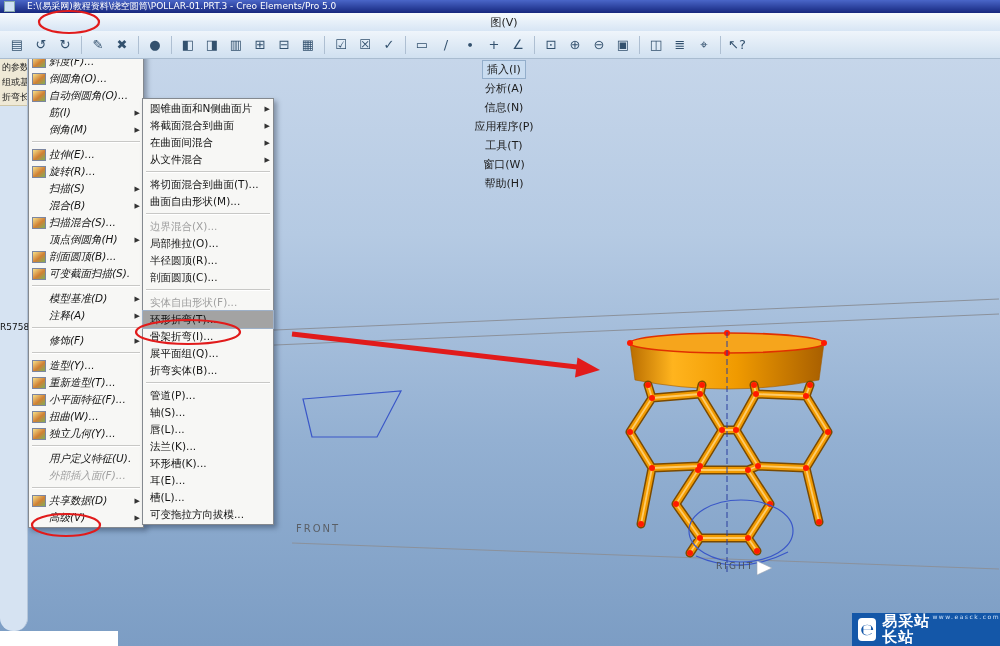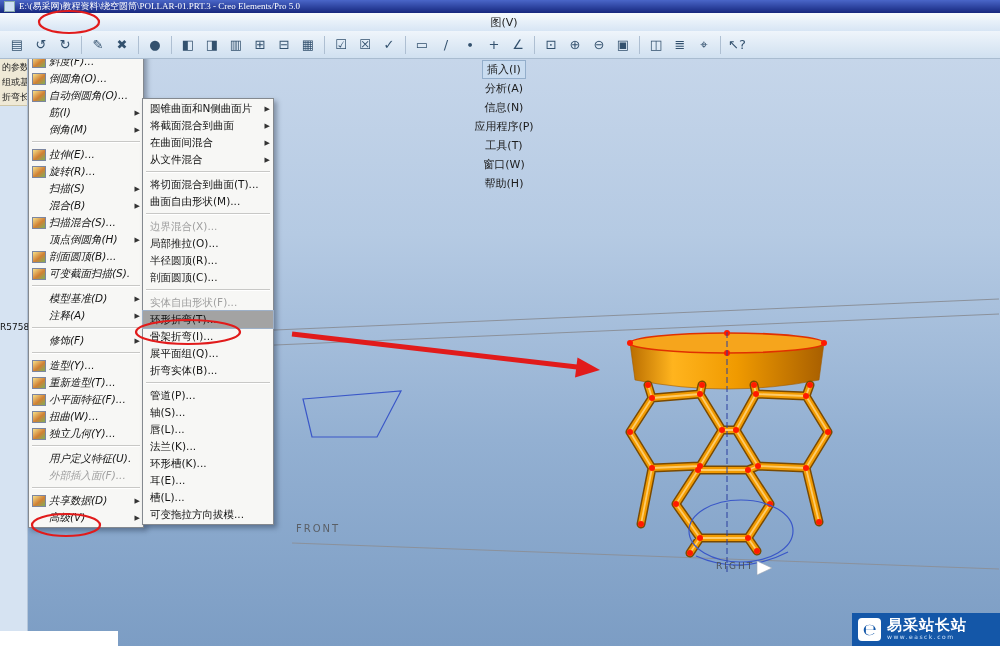--- a/index.html
+++ b/index.html
@@ -1,40 +1,40 @@
 <!DOCTYPE html>
 <html><head>
 <meta charset="utf-8">
 <style>
   html,body{margin:0;padding:0;background:#fff;}
   .stage{position:relative;width:1000px;height:646px;overflow:hidden;
          font-family:"DejaVu Sans","Liberation Sans",sans-serif;background:#fff;}
   
   .titlebar{position:absolute;z-index:40;left:0;top:0;right:0;height:13px;
     background:linear-gradient(#4a66c8,#16277e);color:#fff;font-size:9px;line-height:13px;
-    padding-left:4px;display:flex;align-items:center;gap:4px;white-space:nowrap;font-family:Liberation Serif, serif;}
+    padding-left:4px;display:flex;align-items:center;gap:12px;white-space:nowrap;}
   .titlebar .appico{width:9px;height:9px;background:#cfe0f4;border:1px solid #8aa;display:inline-block;}
   .menubar{position:absolute;z-index:40;left:0;top:13px;right:0;height:18px;
     background:linear-gradient(#f6fafd,#d7e5f4);border-bottom:1px solid #b4c6da;
     display:flex;align-items:center;padding-left:8px;font-size:11px;color:#1c1c1c;flex-direction:column;}
   .mb{padding:2px 5px;white-space:nowrap;}
   .mb.active{background:#c9dcf0;border:1px solid #93aecb;padding:1px 4px;margin-top:28px;}
   .toolbar{position:absolute;z-index:40;left:0;top:31px;right:0;height:27px;
     background:linear-gradient(#eff5fb,#d0e0f0);border-bottom:1px solid #a9bcd0;
     display:flex;align-items:center;gap:2px;padding-left:6px;}
   .tbi{width:20px;height:20px;display:flex;align-items:center;justify-content:center;
     font-size:13px;color:#33516e;border:1px solid transparent;border-radius:2px;}
   .tbsep{width:1px;height:18px;background:#aebfd2;margin:0 3px;}
   
   .viewport-bg{position:absolute;z-index:1;left:0;top:58px;right:0;bottom:0;
     background:linear-gradient(180deg,#c6d6ea 0%,#b5cae3 30%,#93b0d2 65%,#7c9dc4 100%);}
   .scene{position:absolute;z-index:2;left:0;top:0;width:1000px;height:646px;}
   
   .leftcol{position:absolute;z-index:3;left:0;top:58px;width:27px;height:573px;
-    background:#d6e3f2;border-right:1px solid #b5c6da;font-size:9px;color:#222;}
+    background:#d6e3f2;border-right:1px solid #b5c6da;font-size:9px;color:#222;border-radius:13px;}
   .leftcol .frag{display:block;text-align:right;padding:1px 2px;white-space:nowrap;overflow:hidden;}
   .leftcol .fragblock{background:#efe9d6;border-bottom:1px solid #cfc7a8;padding-top:2px;}
   .leftcol .dim{position:absolute;top:264px;left:0;background:transparent;color:#101010;}
   .white-strip{position:absolute;z-index:3;left:0;bottom:0;width:118px;height:15px;background:#ffffff;}
   
   .menu{position:absolute;background:#f7f7f5;border:1px solid #84898f;
     box-shadow:3px 3px 5px rgba(10,20,40,.35);font-size:10.5px;color:#141414;
     padding:1px 0;white-space:nowrap;}
   .menu-insert{z-index:20;left:28px;top:17px;width:114px;font-style:italic;}
   .menu-advanced{z-index:21;left:142px;top:98px;width:130px;}
@@ -47,21 +47,21 @@
   .mi .arrow{position:absolute;right:3px;font-size:7px;color:#333;}
   .mi.disabled{color:#a0a0a0;}
   .mi.highlight{outline:1px solid #9db0c8;background:#a3a3a3;}
   .sep{height:1px;background:#c8c8c6;border-bottom:1px solid #fff;margin:3px 3px;}
   
   .annot{position:absolute;z-index:60;left:0;top:0;width:1000px;height:646px;pointer-events:none;}
   .watermark{position:absolute;z-index:50;right:0;bottom:0;width:148px;height:33px;
     background:#1457a8;display:flex;align-items:center;gap:6px;padding-left:6px;box-sizing:border-box;}
   .watermark .logo{width:23px;height:23px;background:#fff;border-radius:4px;color:#1457a8;
     display:flex;align-items:center;justify-content:center;font-size:16px;font-weight:bold;}
-  .wm-text{display:flex;flex-direction:column;line-height:1.05;}
+  .wm-text{display:flex;flex-direction:row;line-height:1.05;}
   .wm-title{color:#fff;font-size:15px;font-weight:bold;letter-spacing:1px;}
   .wm-sub{color:#cfe2f8;font-size:6px;letter-spacing:1.5px;}
 </style>
 </head>
 <body>
 
 <div class="stage">
 
   <div class="viewport-bg"></div>
 

